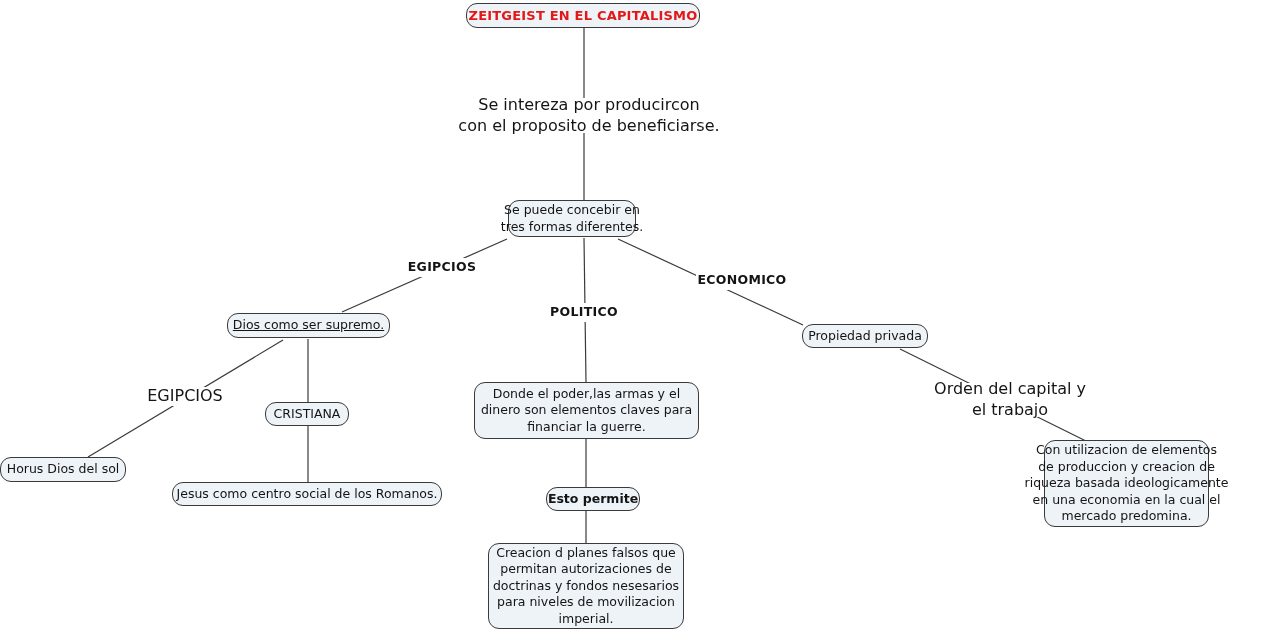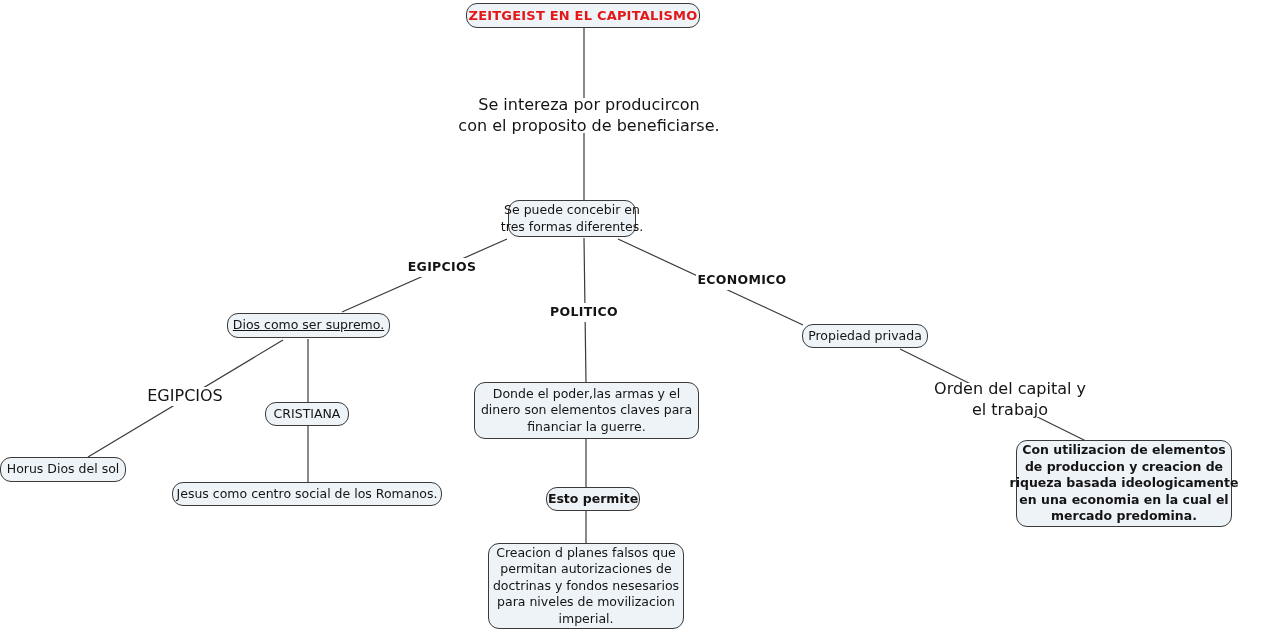--- a/index.html
+++ b/index.html
@@ -95,19 +95,19 @@
   <div class="node" style="left:546px;top:487px;width:94px;height:24px;font-weight:bold;">Esto permite</div>
 
   <div class="node" style="left:488px;top:543px;width:196px;height:86px;">Creacion d planes falsos que
 permitan autorizaciones de
 doctrinas y fondos nesesarios
 para niveles de movilizacion
 imperial.</div>
 
   <div class="node" style="left:802px;top:324px;width:126px;height:24px;">Propiedad privada</div>
 
-  <div class="node" style="left:1016px;top:440px;width:216px;height:87px;font-weight:bold;">Con utilizacion de elementos
+  <div class="node" style="left:1044px;top:440px;width:165px;height:87px;">Con utilizacion de elementos
 de produccion y creacion de
 riqueza basada ideologicamente
 en una economia en la cual el
 mercado predomina.</div>
 
 </div>
 
 </body></html>

